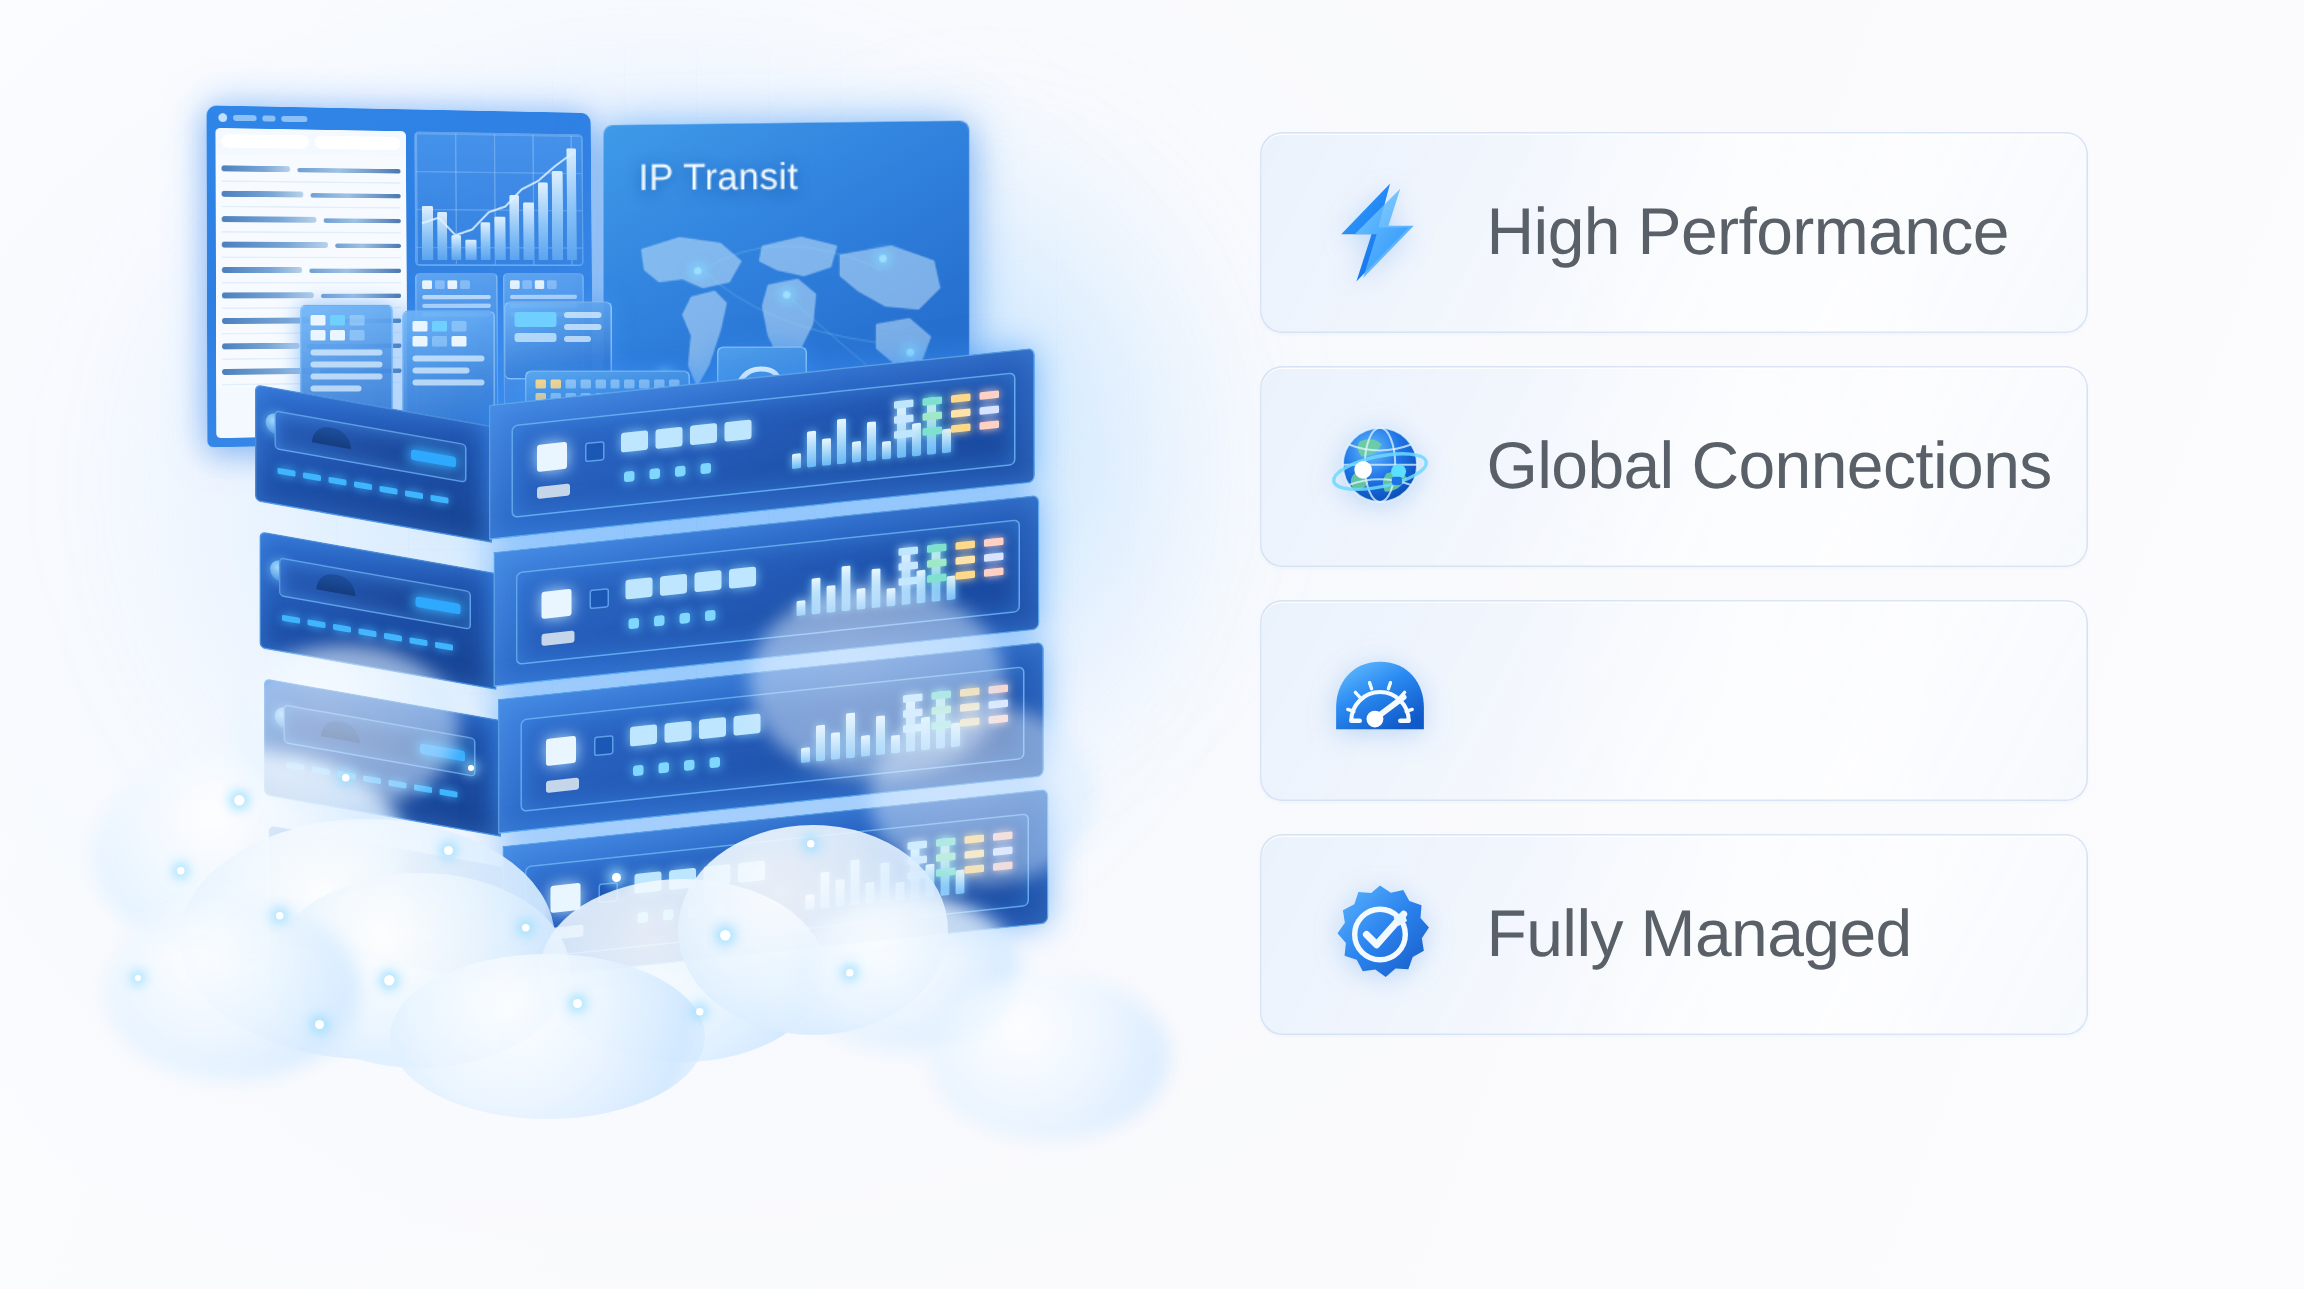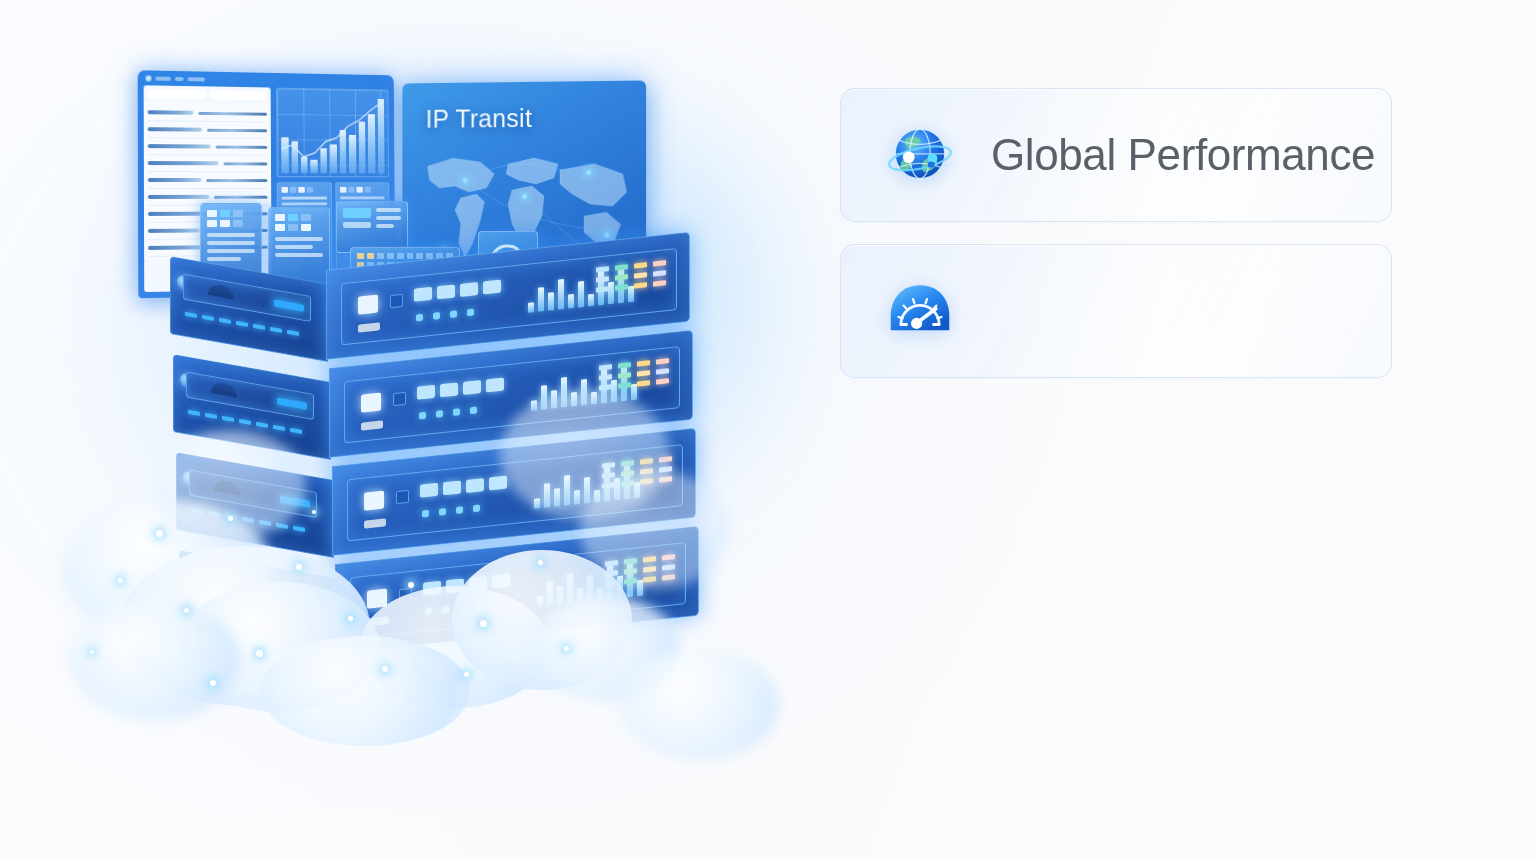--- a/index.html
+++ b/index.html
@@ -780,20 +780,40 @@
         <div class="spark" style="left: 252px; top: 160px; width: 4px; height: 4px;"></div>
         <div class="spark" style="left: 404px; top: 322px; width: 5px; height: 5px;"></div>
         <div class="spark" style="left: 150px; top: 330px; width: 6px; height: 6px;"></div>
         <div class="spark" style="left: 504px; top: 296px; width: 5px; height: 5px;"></div>
         <div class="spark" style="left: 30px; top: 300px; width: 4px; height: 4px;"></div>
       </div>
   </div>
 
   <div id="features">
 
+    <div class="feature-card">
+      <div class="feat-icon">
+        <svg viewBox="0 0 64 64">
+          <defs>
+            <linearGradient id="gBolt" x1="0" y1="0" x2="1" y2="1">
+              <stop offset="0%" stop-color="#3aa2ff"></stop>
+                <stop offset="55%" stop-color="#1b7ff0"></stop>
+                <stop offset="100%" stop-color="#1566dd"></stop>
+            </linearGradient>
+            <linearGradient id="gBolt2" x1="0" y1="0" x2="1" y2="1">
+              <stop offset="0%" stop-color="#7fd0ff"></stop>
+                <stop offset="100%" stop-color="#2b96ff"></stop>
+            </linearGradient>
+          </defs>
+          <path d="M38 3 L9 33 L27 33 L18 61 L49 29 L31 29 Z" fill="url(#gBolt)"></path>
+          <path d="M44 6 L17 33 L30 33 L22 59 L52 28 L37 28 Z" fill="url(#gBolt2)" opacity=".85"></path>
+        </svg>
+      </div>
+      <div class="feat-label">High Performance</div>
+    </div>
 
     <div class="feature-card">
       <div class="feat-icon">
         <svg viewBox="0 0 64 64">
           <defs>
             <radialGradient id="gGlobe" cx="38%" cy="30%" r="72%">
               <stop offset="0%" stop-color="#67bdff"></stop>
                 <stop offset="55%" stop-color="#1e74e6"></stop>
                 <stop offset="100%" stop-color="#0c4fba"></stop>
             </radialGradient>
@@ -812,21 +832,21 @@
               <path d="M13.5 43 q18 -7 37 0"></path>
           </g>
           <g fill="none" stroke="#6fd9ff" stroke-width="2" opacity=".85">
             <ellipse cx="32" cy="35" rx="28" ry="9" transform="rotate(-12 32 35)"></ellipse>
           </g>
           <circle cx="22" cy="34" r="5.2" fill="#ffffff"></circle>
           <circle cx="43" cy="35" r="4.4" fill="#5ce0ff"></circle>
           <rect x="39" y="38" width="6" height="5" rx="1.4" fill="#1e74e6"></rect>
         </svg>
       </div>
-      <div class="feat-label">Global Performance</div>
+      <div class="feat-label">Global Connections</div>
     </div>
 
     <div class="feature-card">
       <div class="feat-icon">
         <svg viewBox="0 0 64 64">
           <defs>
             <linearGradient id="gGauge" x1="0" y1="0" x2="0.7" y2="1">
               <stop offset="0%" stop-color="#6cc4ff"></stop>
                 <stop offset="48%" stop-color="#2b8bf2"></stop>
                 <stop offset="100%" stop-color="#1059c9"></stop>
@@ -843,15 +863,33 @@
               <path d="M47.5 38.5 l3.6 -1.2"></path>
           </g>
           <path d="M15 44 h5" stroke="#f4fbff" stroke-width="2.6" stroke-linecap="round"></path>
           <path d="M44 44 h5" stroke="#f4fbff" stroke-width="2.6" stroke-linecap="round"></path>
           <path d="M30 42 L46 30" stroke="#f4fbff" stroke-width="3.4" stroke-linecap="round"></path>
           <circle cx="29" cy="43" r="5" fill="#ffffff"></circle>
         </svg>
       </div>
     </div>
 
+    <div class="feature-card">
+      <div class="feat-icon">
+        <svg viewBox="0 0 64 64">
+          <defs>
+            <linearGradient id="gGear" x1="0" y1="0" x2="1" y2="1">
+              <stop offset="0%" stop-color="#5cb6ff"></stop>
+                <stop offset="50%" stop-color="#2b83ee"></stop>
+                <stop offset="100%" stop-color="#1659c4"></stop>
+            </linearGradient>
+          </defs>
+          <path d="M32 3 l6.4 4.2 7.4 -1.6 3.6 6.6 7.2 2.4 -0.6 7.6 5 5.6 -4.2 6.4 1.2 7.4 -6.6 3.8 -2.6 7.2 -7.6 -0.4 -5.8 5 -6.2 -4.4 -7.4 1 -3.6 -6.8 -7.2 -2.4 0.8 -7.6 -5 -5.8 4.4 -6.2 -1.2 -7.4 6.8 -3.6 2.4 -7.2 7.6 0.6 Z" fill="url(#gGear)"></path>
+          <circle cx="32" cy="32" r="15" fill="none" stroke="#f2faff" stroke-width="3.2"></circle>
+          <path d="M24 32 l6 6 L46 20" fill="none" stroke="#f2faff" stroke-width="4.2" stroke-linecap="round" stroke-linejoin="round"></path>
+          <path d="M40 22 l6 -4 2 6 -5 3 Z" fill="#eaf6ff"></path>
+        </svg>
+      </div>
+      <div class="feat-label">Fully Managed</div>
+    </div>
 
   </div>
 </div>
 
 </body></html>

